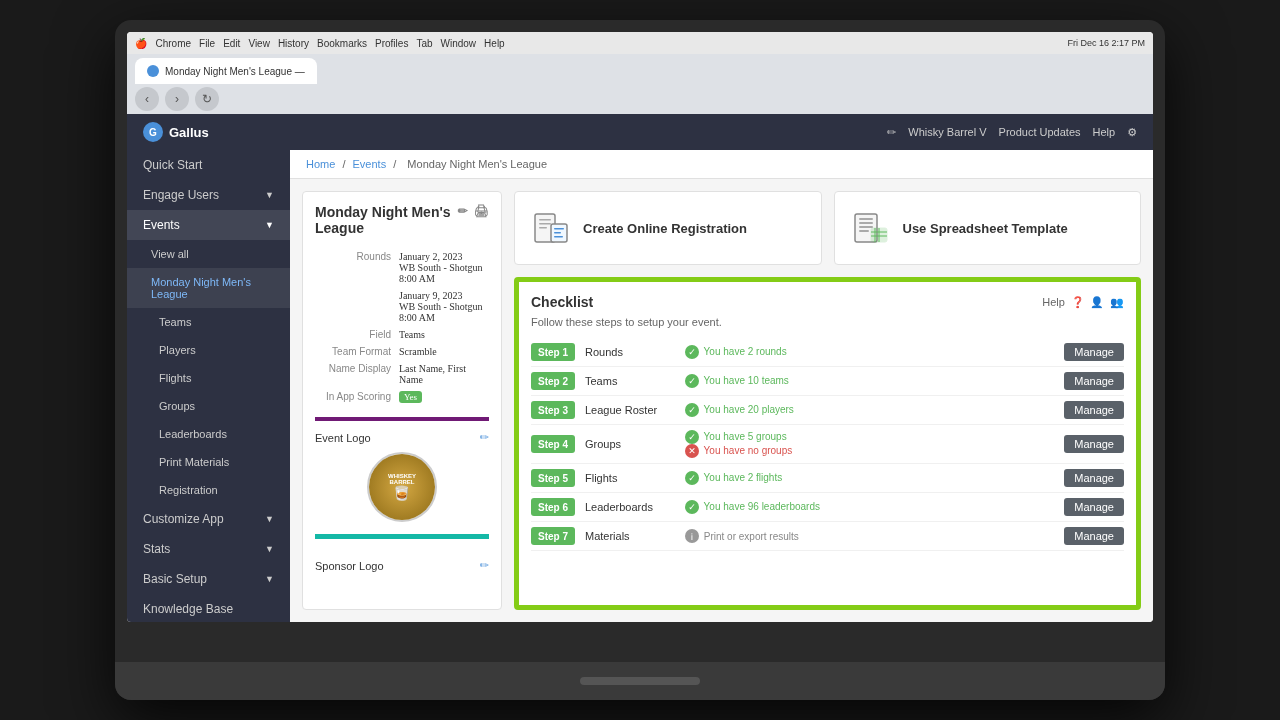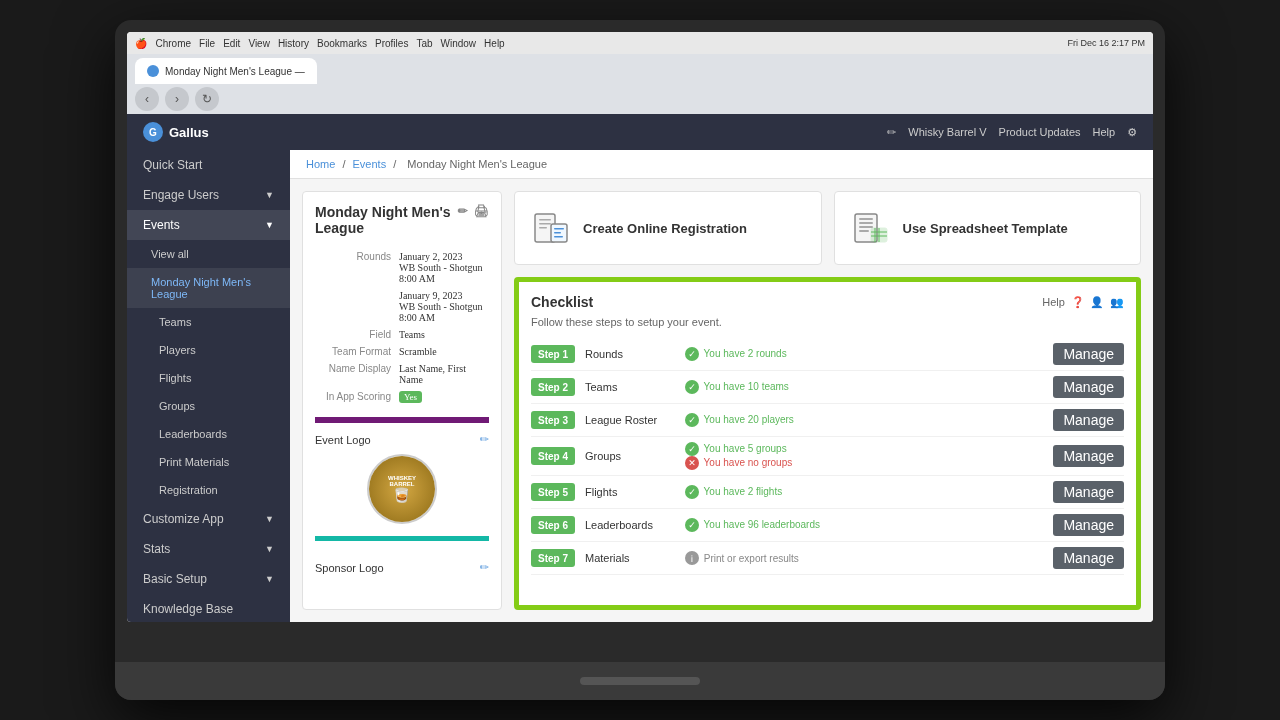--- a/index.html
+++ b/index.html
@@ -279,21 +279,21 @@
     .event-details td:last-child { color: #333; font-size: 10px; font-family: Liberation Serif, serif; }
     .yes-badge {
       background: #5cb85c;
       color: #fff;
       border-radius: 3px;
       padding: 1px 5px;
       font-size: 9px;
     }
     .event-logo-section {
       margin-top: 12px;
-      border-top: 6px solid #701a75;
+      border-top: 4px solid #701a75;
       padding-top: 10px;
     }
     .event-logo-title {
       display: flex;
       justify-content: space-between;
       align-items: center;
       font-size: 11px;
       color: #333;
       margin-bottom: 8px;
     }
@@ -436,21 +436,21 @@
     }
     .status-ok { color: #5cb85c; }
     .status-warn { color: #d9534f; }
     .status-info { color: #888; }
     .manage-btn {
       background: #5a6169;
       color: #fff;
       border: none;
       border-radius: 3px;
       padding: 3px 10px;
-      font-size: 14px;
+      font-size: 11px;
       cursor: pointer;
     }
 
     .icon-circle {
       width: 14px;
       height: 14px;
       border-radius: 50%;
       display: inline-flex;
       align-items: center;
       justify-content: center;

